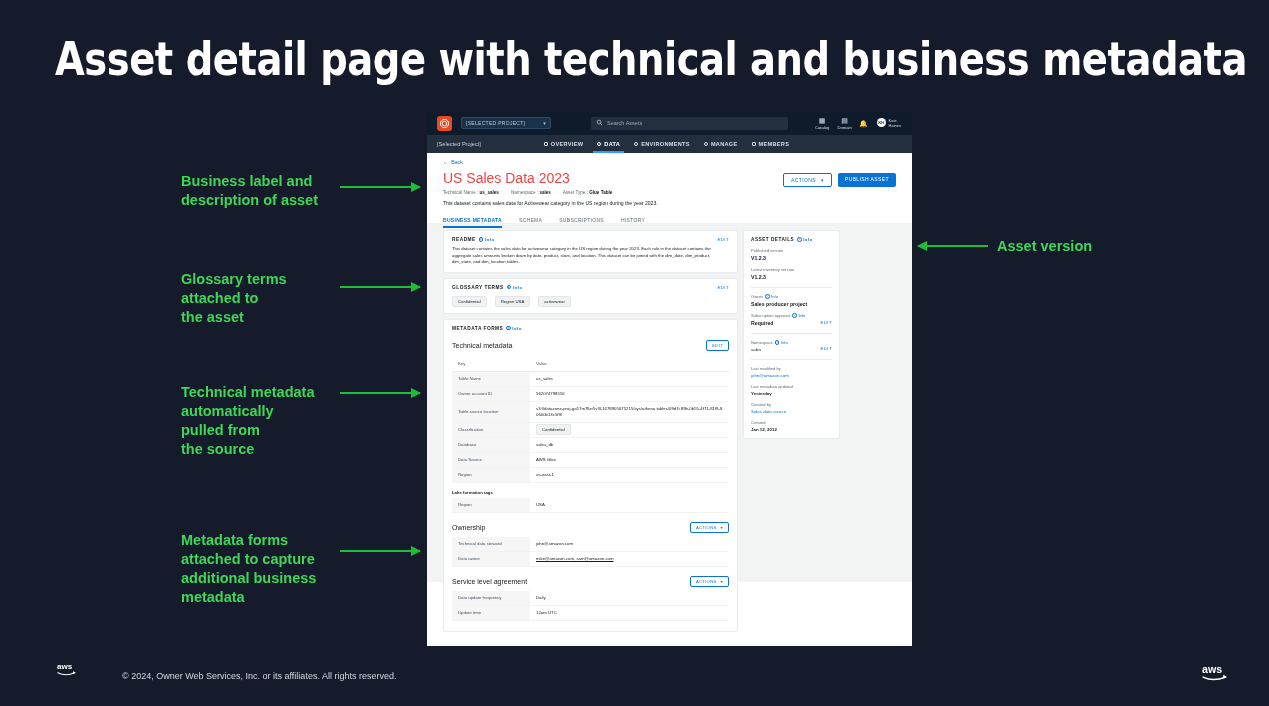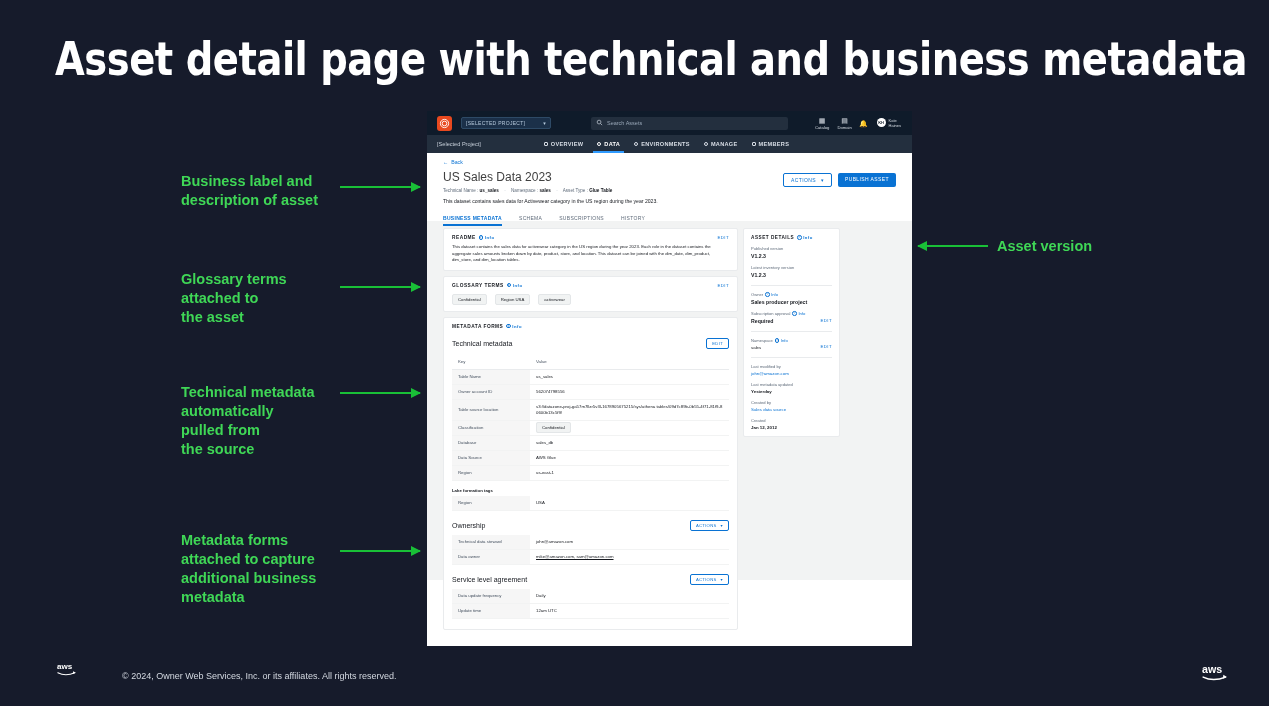--- a/index.html
+++ b/index.html
@@ -79,21 +79,21 @@
   .subnav .tabs{ margin-left:63px; display:flex; gap:14px; }
   .subnav .tabs span{ display:flex; align-items:center; gap:3px; letter-spacing:.3px; }
   .subnav .tabs .act{ color:#fff; position:relative; }
   .subnav .tabs .act:after{ content:""; position:absolute; left:-4px; right:-4px; bottom:-6px; height:2px; background:#2F9BFF;}
   .dot{ width:4px;height:4px;border:1px solid currentColor;border-radius:1px;display:inline-block;}
   .dot.circ{ border-radius:50%; }
 
   
   .pagehead{ background:#fff; padding:6px 16px 0 16px; position:relative; }
   .back{ color:#0972D3; font-size:5.2px; display:flex; align-items:center; gap:3px; }
-  .h1{ font-size:12px; color:#404040; margin-top:5px; font-weight:normal; }
+  .h1{ font-size:14px; color:#ef4444; margin-top:5px; font-weight:normal; }
   .meta{ font-size:4.6px; color:#5F6B7A; margin-top:4px; }
   .meta b{ color:#16191F; }
   .meta .sep{ color:#98A2B3; margin:0 4px; }
   .desc{ font-size:5.1px; color:#16191F; margin-top:5px; }
   .btnrow{ position:absolute; right:16px; top:20px; display:flex; gap:6px; }
   .btn{ font-size:5px; letter-spacing:.4px; padding:3px 7px; border-radius:2px; }
   .btn.sec{ border:1px solid #0972D3; color:#0972D3; display:flex; gap:5px; align-items:center;}
   .btn.pri{ background:#0972D3; color:#fff; }
   .tabs2{ display:flex; gap:17px; margin-top:11px; font-size:5px; letter-spacing:.3px; color:#5F6B7A; }
   .tabs2 .act{ color:#0972D3; font-weight:bold; position:relative; }

